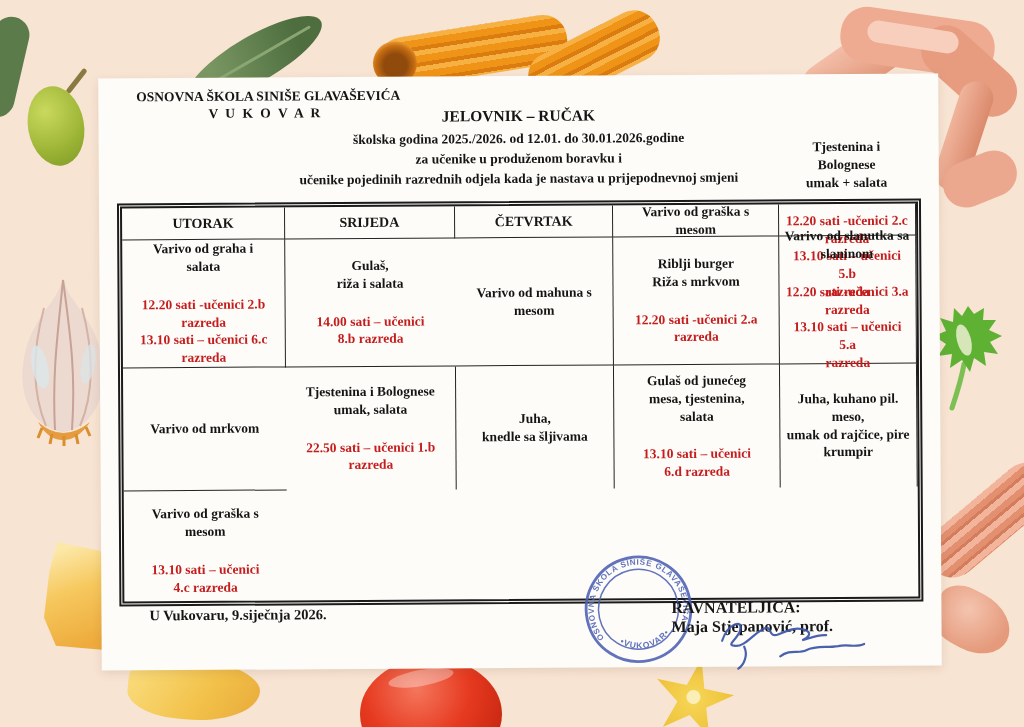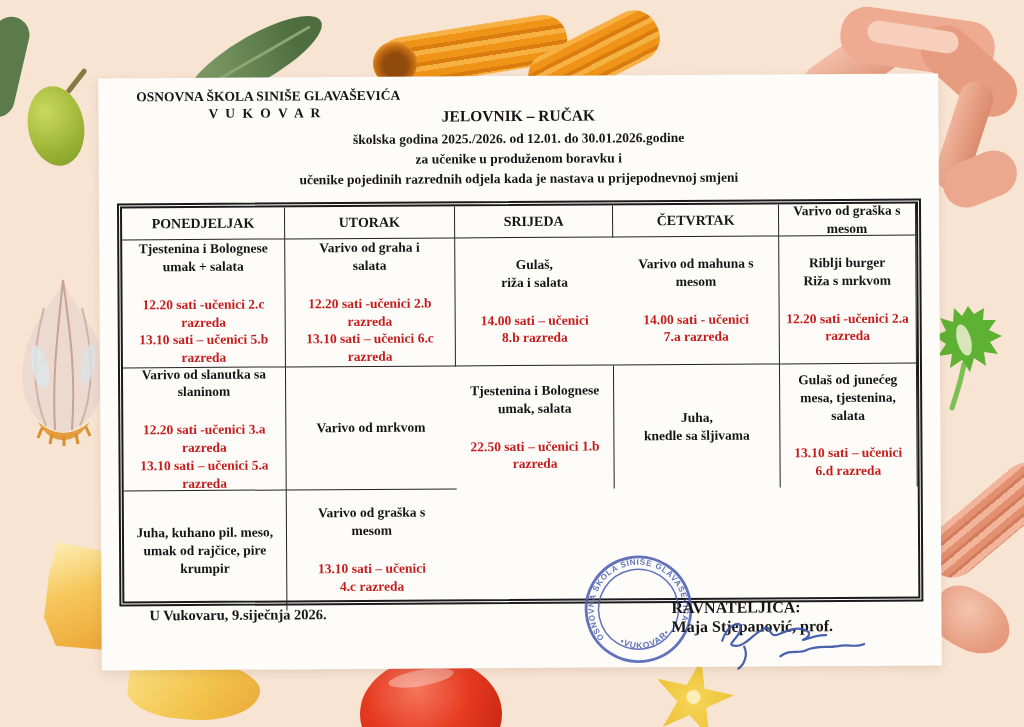--- a/index.html
+++ b/index.html
@@ -147,21 +147,20 @@
   </div>
 
   <div class="title-block">
     <div class="doc-title">JELOVNIK – RUČAK</div>
     <div class="doc-sub">školska godina 2025./2026. od 12.01. do 30.01.2026.godine</div>
     <div class="doc-sub">za učenike u produženom boravku i</div>
     <div class="doc-sub">učenike pojedinih razrednih odjela kada je nastava u prijepodnevnoj smjeni</div>
   </div>
 
   <div class="menu-table">
-    <div class="hcell">PONEDJELJAK</div>
     <div class="hcell">UTORAK</div>
     <div class="hcell">SRIJEDA</div>
     <div class="hcell">ČETVRTAK</div>
 
     <div class="mcell">
       <div class="menu">Varivo od graška s
 mesom</div>
 
     </div>
     <div class="mcell">
@@ -183,22 +182,20 @@
     <div class="mcell c5">
       <div class="menu">Gulaš,
 riža i salata</div>
       <div class="times">14.00 sati – učenici
 8.b razreda</div>
     </div>
 
     <div class="mcell">
       <div class="menu">Varivo od mahuna s
 mesom</div>
-      <div class="times">14.00 sati - učenici
-7.a razreda</div>
     </div>
     <div class="mcell">
       <div class="menu">Riblji burger
 Riža s mrkvom</div>
       <div class="times">12.20 sati -učenici 2.a
 razreda</div>
     </div>
     <div class="mcell">
       <div class="menu">Varivo od slanutka sa
 slaninom</div>

